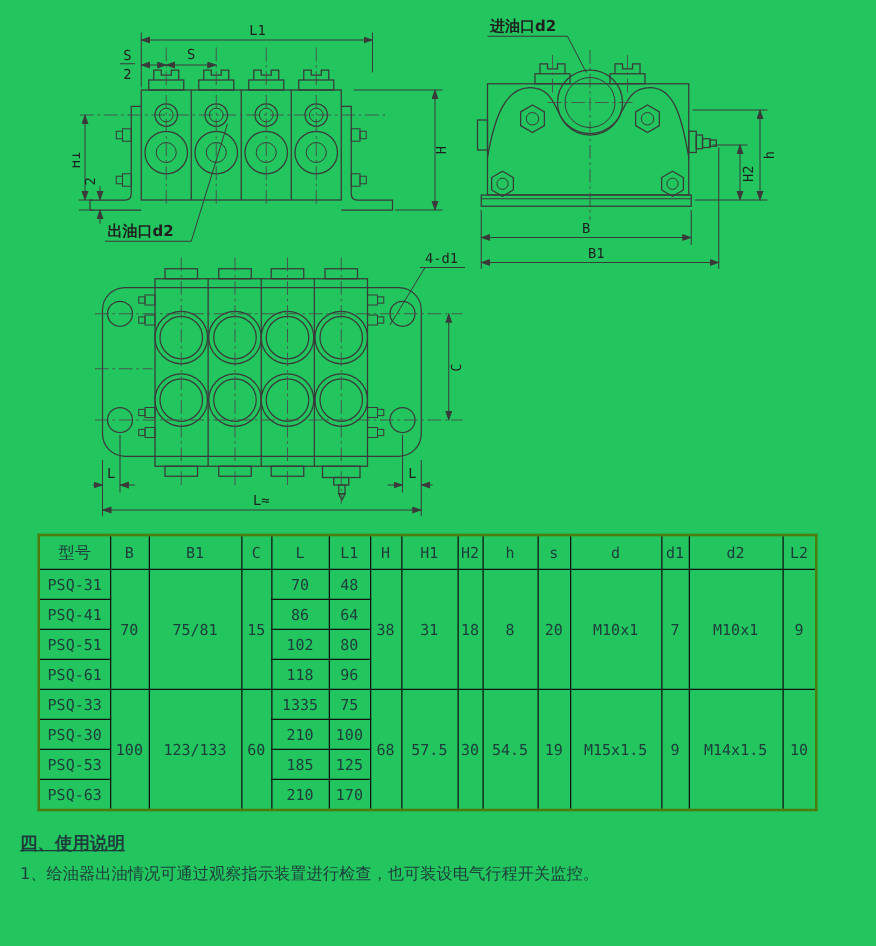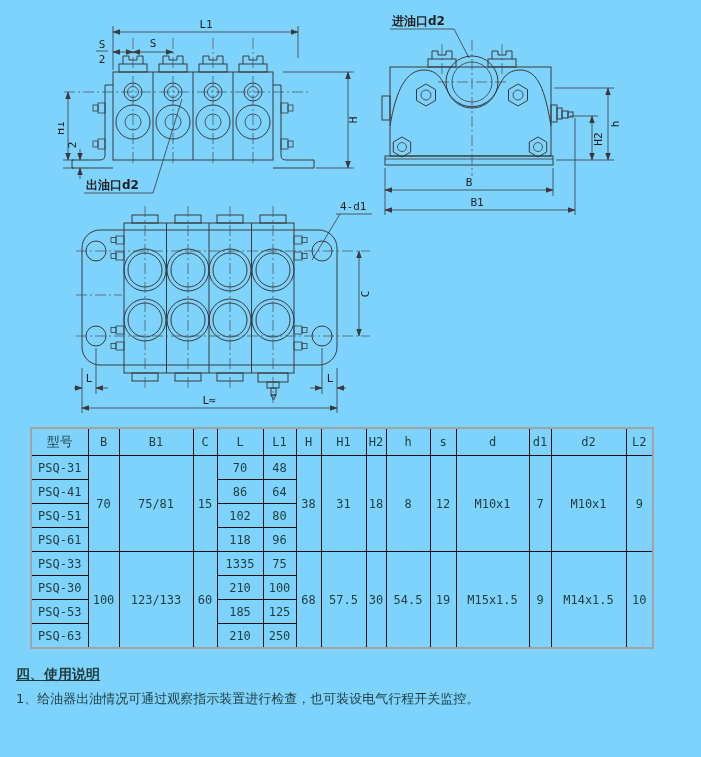--- a/index.html
+++ b/index.html
@@ -1,29 +1,29 @@
 <!DOCTYPE html>
 <html><head>
 <meta charset="utf-8">
 <style>
   html,body{margin:0;padding:0;background:#fff;}
-  #page{position:relative;width:701px;height:757px;background:#7dd3fc;overflow:hidden;
+  #page{position:relative;width:701px;height:757px;background:#22c55e;overflow:hidden;
         font-family:"DejaVu Sans",sans-serif;}
   .drawing{position:absolute;}
   svg{display:block;}
   
   .ln{stroke:#3a3a3a;stroke-width:1;fill:none;}
   .thin{stroke:#3a3a3a;stroke-width:.8;fill:none;}
   .chain{stroke:#4a4a4a;stroke-width:.7;fill:none;stroke-dasharray:11 3 2 3;}
   .dim{stroke:#3a3a3a;stroke-width:.8;fill:none;}
   text.dt{font:11px "DejaVu Sans Mono",monospace;fill:#1f1f1f;}
   text.cjk{font:bold 12px "DejaVu Sans",sans-serif;fill:#1f1f1f;}
   
   #spec-table{position:absolute;left:30px;top:427px;}
-  table{border-collapse:collapse;table-layout:fixed;width:622px;border:2px solid #a3a3a3;}
+  table{border-collapse:collapse;table-layout:fixed;width:622px;border:2px solid #4d7c0f;}
   th,td{border:1px solid #111;text-align:center;vertical-align:middle;padding:0;overflow:hidden;
         font:12px "DejaVu Sans Mono",monospace;color:#1e3c3c;}
   th{height:26px;font-weight:normal;}
   th.cjkh{font:13px "DejaVu Sans",sans-serif;color:#1e3c3c;}
   td{height:23px;}
   
   #notes{position:absolute;left:16px;top:666px;width:676px;color:#1e3c3c;}
   #notes .nt{font:bold 14px "DejaVu Sans",sans-serif;margin:0 0 6px 0;text-decoration:underline;}
   #notes .ni{font:13px "DejaVu Sans",sans-serif;margin:0 0 7px 0;}
 </style>
@@ -370,21 +370,21 @@
         <td>PSQ-31</td>
         <td rowspan="4">70</td>
         <td rowspan="4">75/81</td>
         <td rowspan="4">15</td>
         <td>70</td>
         <td>48</td>
         <td rowspan="4">38</td>
         <td rowspan="4">31</td>
         <td rowspan="4">18</td>
         <td rowspan="4">8</td>
-        <td rowspan="4">12</td>
+        <td rowspan="4">20</td>
         <td rowspan="4">M10x1</td>
         <td rowspan="4">7</td>
         <td rowspan="4">M10x1</td>
         <td rowspan="4">9</td>
       </tr>
       <tr>
         <td>PSQ-41</td>
         <td>86</td>
         <td>64</td>
       </tr>
@@ -422,21 +422,21 @@
         <td>100</td>
       </tr>
       <tr>
         <td>PSQ-53</td>
         <td>185</td>
         <td>125</td>
       </tr>
       <tr>
         <td>PSQ-63</td>
         <td>210</td>
-        <td>250</td>
+        <td>170</td>
       </tr>
     </tbody>
       </table>
   </div>
 
   <div id="notes">
     <p class="nt">四、使用说明</p>
     <p class="ni">1、给油器出油情况可通过观察指示装置进行检查，也可装设电气行程开关监控。</p>
   </div>
 

